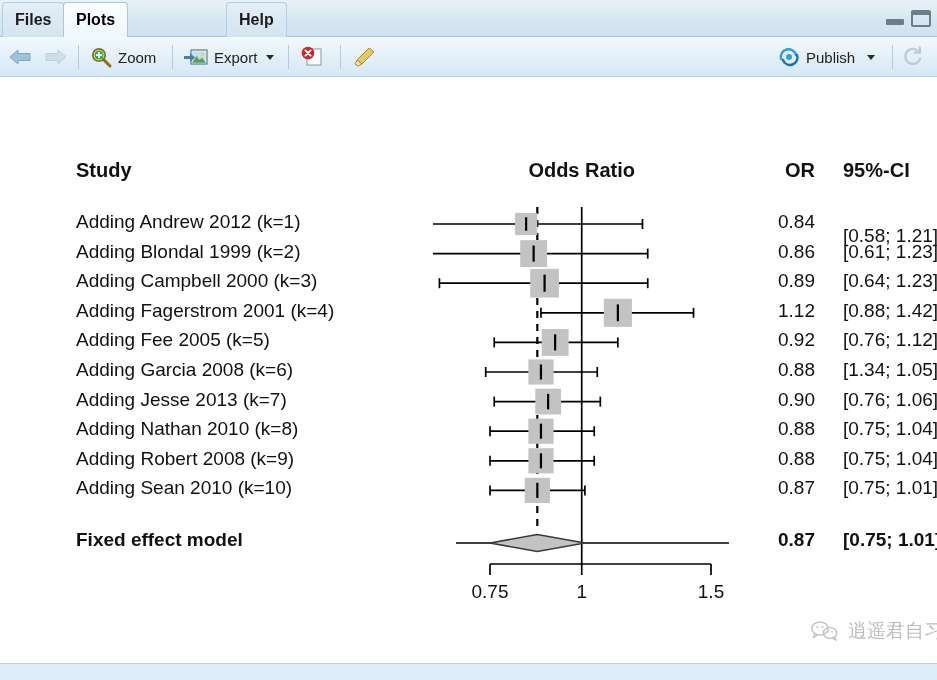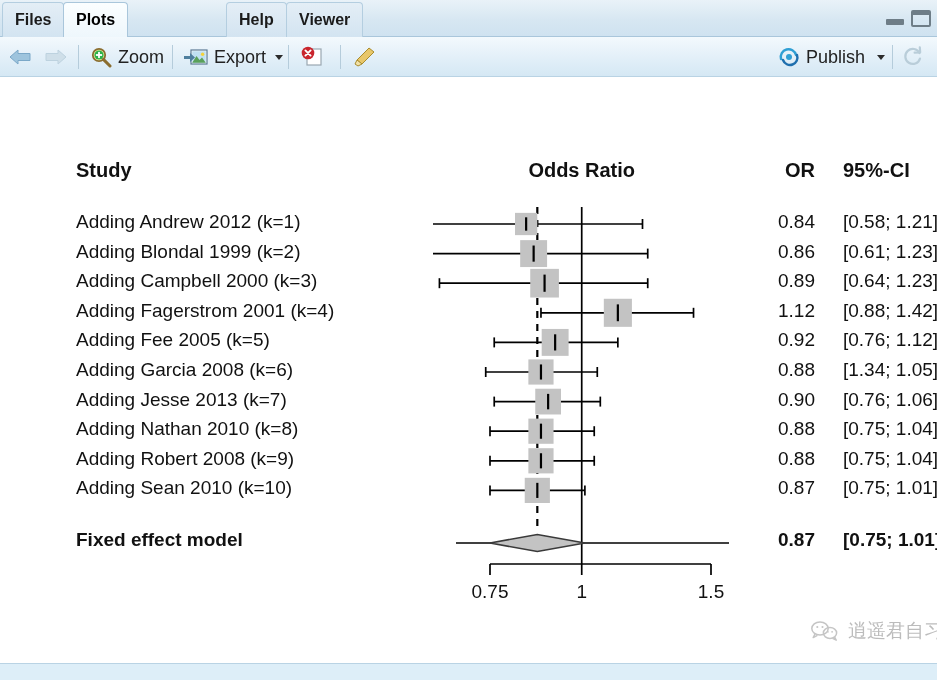--- a/index.html
+++ b/index.html
@@ -38,21 +38,21 @@
   .wb-min{width:18px;height:6px;background:#6e7d87;border-radius:1px;margin-bottom:2px;}
   .wb-max{width:20px;height:17px;border:2px solid #6e7d87;border-top-width:5px;border-radius:2px;box-sizing:border-box;}
 
   
   .toolbar{
     position:absolute;left:0;top:37px;width:937px;height:40px;
     background:linear-gradient(to bottom,#f3f9fd 0%,#e2eff8 55%,#d5e8f4 100%);
     border-bottom:1px solid #b9d3e4;
     box-sizing:border-box;
   }
-  .tb-item{position:absolute;display:flex;align-items:center;gap:6px;height:40px;font-size:18px;color:#222;cursor:default;}
+  .tb-item{position:absolute;display:flex;align-items:center;gap:6px;height:40px;font-size:15px;color:#222;cursor:default;}
   .tb-sep{position:absolute;top:8px;width:1px;height:24px;background:#b5ccdb;}
   .caret-dn{width:0;height:0;border-top:5px solid #2b2b2b;border-left:4px solid transparent;border-right:4px solid transparent;}
 
   
   .plotpane{
     position:absolute;left:0;top:77px;width:937px;height:586px;
     background:#ffffff;overflow:hidden;margin-left:43px;
   }
   .bottombar{
     position:absolute;left:0;top:663px;width:937px;height:17px;
@@ -83,23 +83,20 @@
   <div class="tabbar">
     <div class="tab" id="tab0" style="left: 2px;">
         <span>Files</span>
       </div>
     <div class="tab active" id="tab1" style="left: 63px;">
         <span>Plots</span>
       </div>
     <div class="tab" id="tab3" style="left: 226px;">
         <span>Help</span>
       </div>
-    <div class="tab" id="tab4" style="left: 286px;">
-        <span>Viewer</span>
-      </div>
 
     <div class="win-btns">
       <div class="wb-min"></div>
       <div class="wb-max"></div>
     </div>
   </div>
 
   <div class="toolbar">
 
     <div class="tb-item" style="left:8px;">
@@ -265,21 +262,21 @@
             <line x1="668" y1="487" x2="668" y2="498" stroke="#000" stroke-width="1.7"></line>
           </g>
         </svg>
       <div id="text-layer">
           <div class="fp-text fp-head" style="left: 33px; top: 82px;">Study</div>
           <div class="fp-text fp-head" style="left: 538.723px; top: 82px; transform: translateX(-50%);">Odds Ratio</div>
           <div class="fp-text fp-head" style="left: auto; top: 82px; right: 165px;">OR</div>
           <div class="fp-text fp-head" style="left: 800px; top: 82px;">95%-CI</div>
           <div class="fp-text " style="left: 33px; top: 134px;">Adding Andrew 2012 (k=1)</div>
           <div class="fp-text col-or" style="left: auto; top: 134px; right: 165px;">0.84</div>
-          <div class="fp-text col-ci" style="left: 800px; top: 134px;">[0.58; 1.21]</div>
+          <div class="fp-text col-ci" style="left: 800px; top: 148px;">[0.58; 1.21]</div>
           <div class="fp-text " style="left: 33px; top: 163.6px;">Adding Blondal 1999 (k=2)</div>
           <div class="fp-text col-or" style="left: auto; top: 163.6px; right: 165px;">0.86</div>
           <div class="fp-text col-ci" style="left: 800px; top: 163.6px;">[0.61; 1.23]</div>
           <div class="fp-text " style="left: 33px; top: 193.2px;">Adding Campbell 2000 (k=3)</div>
           <div class="fp-text col-or" style="left: auto; top: 193.2px; right: 165px;">0.89</div>
           <div class="fp-text col-ci" style="left: 800px; top: 193.2px;">[0.64; 1.23]</div>
           <div class="fp-text " style="left: 33px; top: 222.8px;">Adding Fagerstrom 2001 (k=4)</div>
           <div class="fp-text col-or" style="left: auto; top: 222.8px; right: 165px;">1.12</div>
           <div class="fp-text col-ci" style="left: 800px; top: 222.8px;">[0.88; 1.42]</div>
           <div class="fp-text " style="left: 33px; top: 252.4px;">Adding Fee 2005 (k=5)</div>

